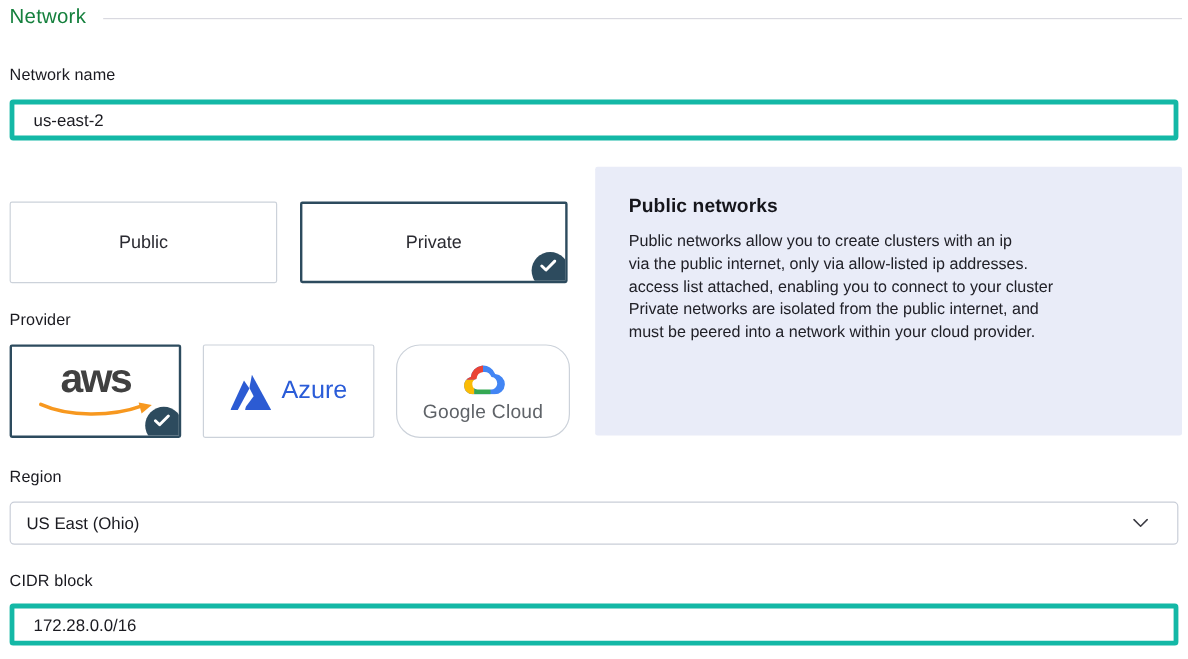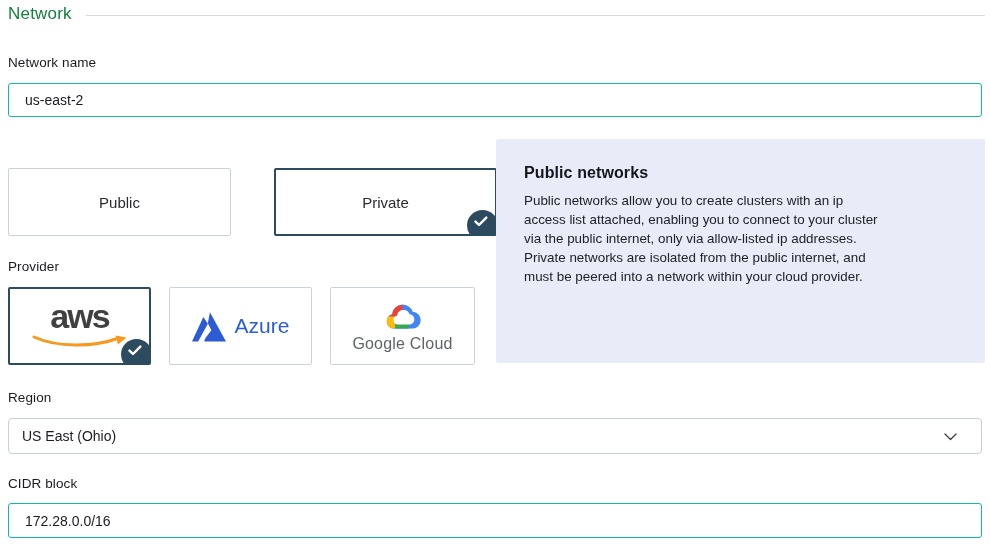--- a/index.html
+++ b/index.html
@@ -7,21 +7,21 @@
         font-family:"Liberation Sans",sans-serif;overflow:hidden;}
 
   
   .section-header{position:absolute;left:8px;top:4px;right:5px;display:flex;align-items:center;}
   .section-title{font-size:17px;font-weight:400;color:#15803d;letter-spacing:.2px;}
   .section-rule{flex:1;height:1px;background:#d9d9e0;margin-left:14px;margin-top:3px;}
 
   
   .field-label{position:absolute;left:8px;font-size:13.5px;color:#1a1a20;letter-spacing:.1px;}
   .text-input{position:absolute;left:8px;width:974px;height:34px;box-sizing:border-box;
-              border:1px solid #14b8a6;border-radius:3px;background:#fff;outline:none;
+              border:4px solid #14b8a6;border-radius:3px;background:#fff;outline:none;
               padding:0 12px 0 16px;font-family:"Liberation Sans",sans-serif;
               font-size:14px;color:#1b1b21;}
 
   
   .choice-card{position:absolute;box-sizing:border-box;background:#fff;cursor:pointer;
                border:1px solid #ccd2da;border-radius:2px;overflow:hidden;
                display:flex;align-items:center;justify-content:center;}
   .choice-card.selected{border:2px solid #2d4b5e;}
   .type-label{font-size:15px;color:#2a2a31;}
   .check-badge{position:absolute;right:-3px;bottom:-7px;width:31px;height:31px;
@@ -66,34 +66,34 @@
 
   <div class="field-label" style="top:55px;">Network name</div>
   <input class="text-input" style="top: 83px;" type="text" value="us-east-2">
 
   <div class="field-label" style="top:151px;margin-top:45px;">Network Type</div>
 
   <div class="choice-card" style="left:8px;top:168px;width:223px;height:68px;">
     <span class="type-label">Public</span>
   </div>
 
-  <div class="choice-card selected" style="left:250px;top:168px;width:223px;height:68px;margin-left:24px;">
+  <div class="choice-card selected" style="left:250px;top:168px;width:223px;height:68px;">
     <span class="type-label">Private</span>
     <span class="check-badge">
       <svg width="14" height="11" viewBox="0 0 14 11">
         <path d="M1.5 5.6 L5 9 L12.3 1.6" stroke="#fff" stroke-width="2.4" fill="none" stroke-linecap="round" stroke-linejoin="round"></path>
       </svg>
     </span>
   </div>
 
   <div class="info-panel">
     <h3 class="info-title">Public networks</h3>
     <p class="pline">Public networks allow you to create clusters with an ip</p>
+    <p class="pline">via the public internet, only via allow-listed ip addresses.</p>
     <p class="pline">access list attached, enabling you to connect to your cluster</p>
-    <p class="pline">via the public internet, only via allow-listed ip addresses.</p>
     <p class="pline">Private networks are isolated from the public internet, and</p>
     <p class="pline">must be peered into a network within your cloud provider.</p>
   </div>
 
   <div class="field-label" style="top:259px;">Provider</div>
 
   <div class="choice-card selected" style="left:8px;top:287px;width:143px;height:78px;">
     <div class="aws-logo">
       <div class="aws-text">aws</div>
       <svg class="aws-swoosh" width="98" height="14" viewBox="0 0 98 14">
@@ -112,21 +112,21 @@
     <div class="azure-row">
       <svg width="34" height="31" viewBox="0 0 36 32">
         <polygon points="19,1 36,32 13,32" fill="#2c5bd3"></polygon>
         <polygon points="16,11 20.5,20 11.5,32 3.5,32" fill="#ffffff"></polygon>
         <polygon points="12,6 16.8,13 6.5,32 0,32" fill="#2c5bd3"></polygon>
       </svg>
       <span class="azure-text">Azure</span>
     </div>
   </div>
 
-  <div class="choice-card" style="left:330px;top:287px;width:145px;height:78px;">
+  <div class="choice-card" style="left:330px;top:287px;width:145px;height:78px;border-radius:20px;">
     <div class="google-col">
       <svg width="37" height="27" viewBox="0 0 36 26">
         <defs>
           <clipPath id="gcloud">
             <path d="M9.5 24.8 a7.1 7.1 0 0 1 -1.4 -14 a10.2 10.2 0 0 1 19.8 -2.5 a7.4 7.4 0 0 1 -0.9 16.5 z"></path>
           </clipPath>
         </defs>
         <g clip-path="url(#gcloud)">
           <rect x="0" y="0" width="36" height="26" fill="#4285f4"></rect>
           <rect x="0" y="0" width="18" height="13" fill="#ea4335"></rect>

